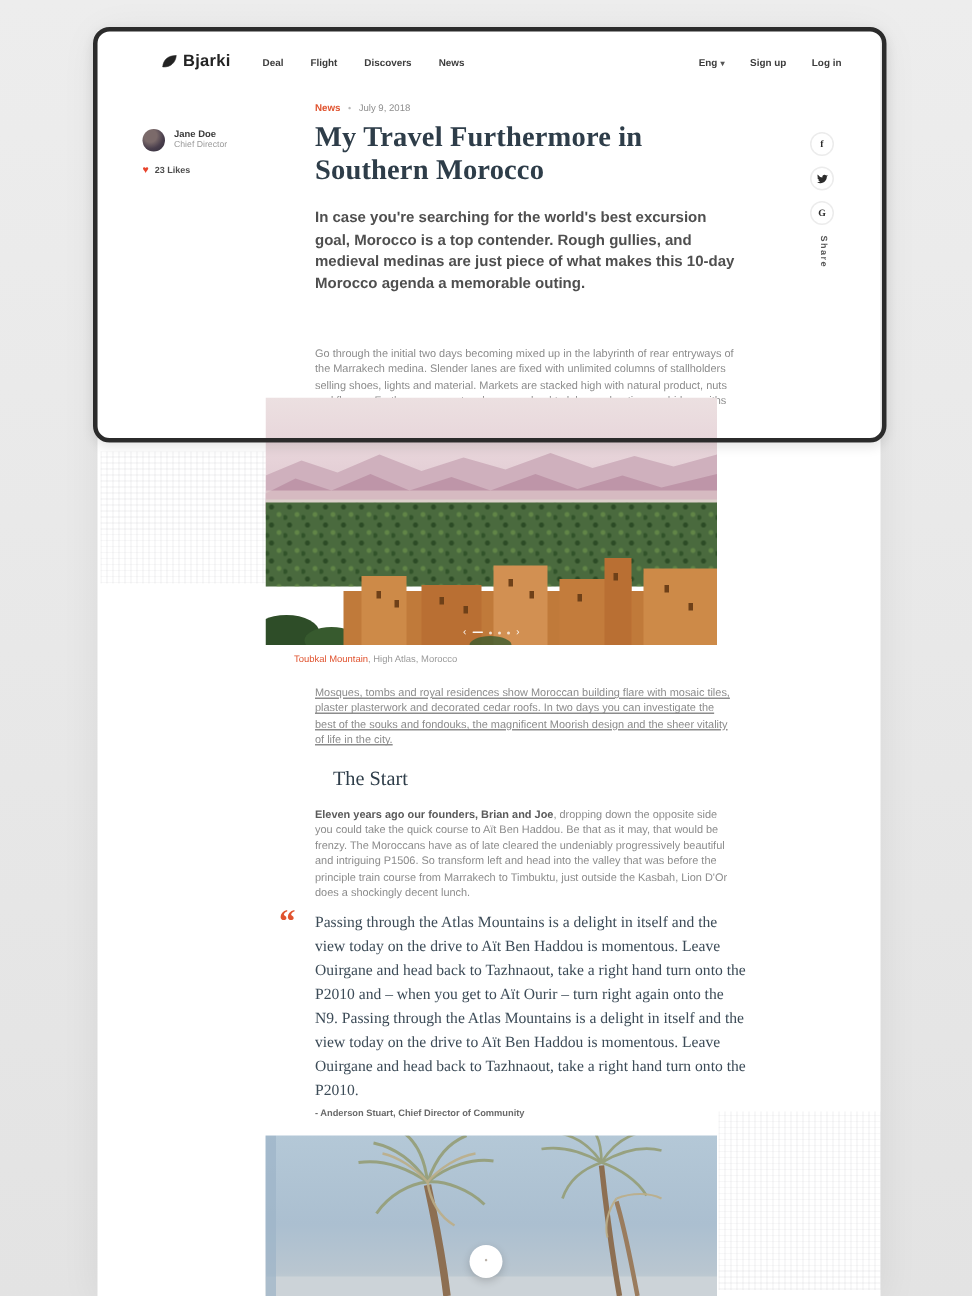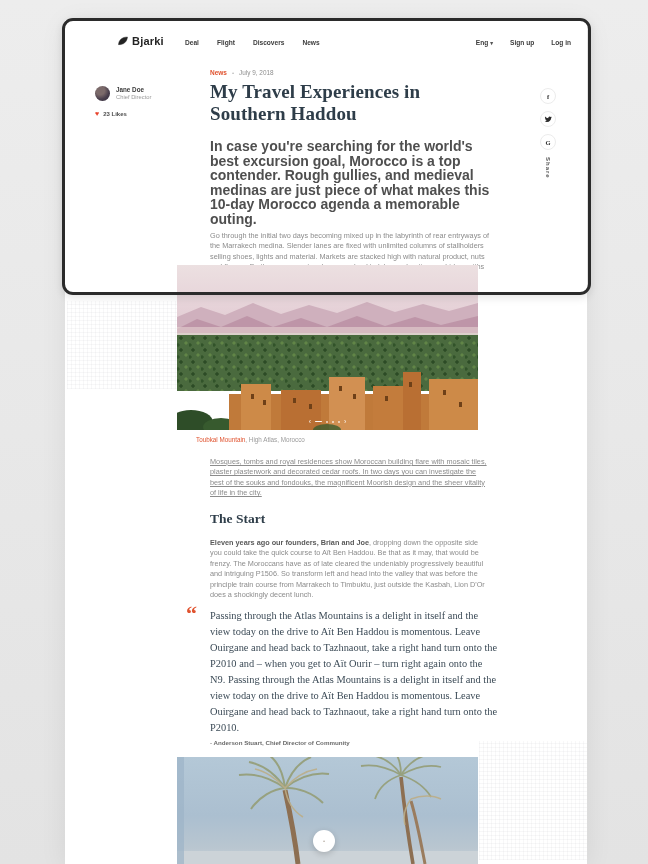--- a/index.html
+++ b/index.html
@@ -15,21 +15,21 @@
       repeating-linear-gradient(0deg, rgba(120,120,130,.10) 0 1px, transparent 1px 4px),
       repeating-linear-gradient(90deg, rgba(120,120,130,.10) 0 1px, transparent 1px 4px);
     opacity:.55; }
   .pattern.p1 { left:67px; top:258px; width:111px; height:88px; }
   .pattern.p2 { left:479px; top:741px; width:108px; height:119px; }
 
   
   .frame { position:absolute; left:62px; top:18px; width:529px; height:277px; border:3px solid #2b2b2b; border-radius:11px; z-index:10; pointer-events:none; box-shadow:0 3px 8px rgba(0,0,0,.10); }
 
   
-  .nav { position:absolute; left:75px; top:20px; width:522px; height:44px; z-index:3; }
+  .nav { position:absolute; left:65px; top:20px; width:522px; height:44px; z-index:3; }
   .logo { position:absolute; left:43px; top:15px; display:flex; align-items:center; gap:4px; }
   .logo .leaf { width:10px; height:10px; display:block; }
   .logo .brand { font-size:11px; font-weight:700; color:#232323; letter-spacing:.2px; }
   .nav-links { position:absolute; left:110px; top:19px; display:flex; gap:18px; }
   .nav-links span { font-size:6.6px; color:#3c3c3c; font-weight:600; cursor:pointer; }
   .nav-right { position:absolute; right:26px; top:19px; display:flex; gap:17px; align-items:center; }
   .nav-right span { font-size:6.6px; color:#3c3c3c; font-weight:600; cursor:pointer; }
   .nav-right .caret { font-size:5.5px; color:#555; margin-left:2px; }
 
   
@@ -48,26 +48,26 @@
   .share-circle svg { display:block; }
   .share-label { margin-top:6px; writing-mode:vertical-rl; font-size:6px; color:#555; letter-spacing:1px; font-weight:600; margin-left:auto; margin-right:auto; }
 
   
   .article { position:absolute; left:210px; top:0; width:281px; z-index:3; }
   .meta { position:absolute; left:0; top:69px; display:flex; gap:5px; align-items:baseline; }
   .meta .cat { font-size:6.5px; font-weight:700; color:#e0532f; cursor:pointer; }
   .meta .dot { font-size:6px; color:#b9b9b9; }
   .meta .date { font-size:6.4px; color:#8e8e8e; }
   .title { position:absolute; left:0; top:81px; width:281px; font-family:"Liberation Serif", serif; font-weight:600; font-size:19px; line-height:22px; color:#2e3d49; letter-spacing:.1px; }
-  .intro { position:absolute; left:0; top:139px; width:281px; font-size:14px; line-height:14.6px; font-weight:600; color:#4f4f4f; }
+  .intro { position:absolute; left:0; top:139px; width:281px; font-size:10px; line-height:14.6px; font-weight:600; color:#4f4f4f; }
   .p1 { position:absolute; left:0; top:188px; width:281px; font-size:7.3px; line-height:10.4px; color:#8c8c8c;margin-top:43px; }
   .caption { position:absolute; left:-14px; top:436px; font-size:6.3px; color:#9a9a9a; }
   .caption .cap-link { color:#e0532f; cursor:pointer; }
   .p2 { position:absolute; left:0; top:457px; width:281px; font-size:7.3px; line-height:10.4px; color:#8c8c8c;text-decoration:underline; }
-  .h2 { position:absolute; left:0; top:511px; font-family:"Liberation Serif", serif; font-size:13.5px; font-weight:700; color:#2e3d49; }
+  .h2 { position:absolute; left:12px; top:511px; font-family:"Liberation Serif", serif; font-size:13.5px; font-weight:400; color:#2e3d49; }
   .p3 { position:absolute; left:0; top:538px; width:281px; font-size:7.3px; line-height:10.4px; color:#8c8c8c; }
   .p3 b { color:#5a5a5a; }
   .quote-mark { position:absolute; left:-24px; top:604px; font-family:"Liberation Serif", serif; font-size:22px; font-weight:700; color:#e0532f; line-height:20px; }
   .quote { position:absolute; left:0; top:608px; width:288px; font-family:"Liberation Serif", serif; font-size:10.4px; line-height:16px; color:#3c4b57; }
   .quote-attr { position:absolute; left:0; top:739px; font-size:6.2px; font-weight:700; color:#6a6a6a; }
 
   
   .img1 { position:absolute; left:177px; top:265px; width:301px; height:165px; overflow:hidden; z-index:3; }
   .img1 .sky { position:absolute; left:0; top:0; width:301px; height:78px; background:linear-gradient(180deg,#ece0e1 0%,#e6d2d8 55%,#dcc4ce 100%); }
   .img1 svg.mtn { position:absolute; left:0; top:18px; }
@@ -146,21 +146,21 @@
     </div>
     <div class="share-label">Share</div>
   </div>
 
   <div class="article">
     <div class="meta">
       <span class="cat">News</span>
       <span class="dot">•</span>
       <span class="date">July 9, 2018</span>
     </div>
-    <h1 class="title">My Travel Experiences in Southern Haddou</h1>
+    <h1 class="title">My Travel Furthermore in Southern Morocco</h1>
     <p class="intro">In case you're searching for the world's best excursion goal, Morocco is a top contender. Rough gullies, and medieval medinas are just piece of what makes this 10-day Morocco agenda a memorable outing.</p>
     <p class="p1">Go through the initial two days becoming mixed up in the labyrinth of rear entryways of the Marrakech medina. Slender lanes are fixed with unlimited columns of stallholders selling shoes, lights and material. Markets are stacked high with natural product, nuts and flavors. Furthermore, mystery laneways lead to laborers beating cowhide, smiths producing metal and dyers recoloring fabric, follow days 1 and 2 of our 3-day Marrakech agenda.</p>
 
     <div class="caption">
       <span class="cap-link">Toubkal Mountain</span><span>, High Atlas, Morocco</span>
     </div>
 
     <p class="p2">Mosques, tombs and royal residences show Moroccan building flare with mosaic tiles, plaster plasterwork and decorated cedar roofs. In two days you can investigate the best of the souks and fondouks, the magnificent Moorish design and the sheer vitality of life in the city.</p>
     <h2 class="h2">The Start</h2>
     <p class="p3"><b>Eleven years ago our founders, Brian and Joe</b><span>, dropping down the opposite side you could take the quick course to Aït Ben Haddou. Be that as it may, that would be frenzy. The Moroccans have as of late cleared the undeniably progressively beautiful and intriguing P1506. So transform left and head into the valley that was before the principle train course from Marrakech to Timbuktu, just outside the Kasbah, Lion D'Or does a shockingly decent lunch.</span></p>

